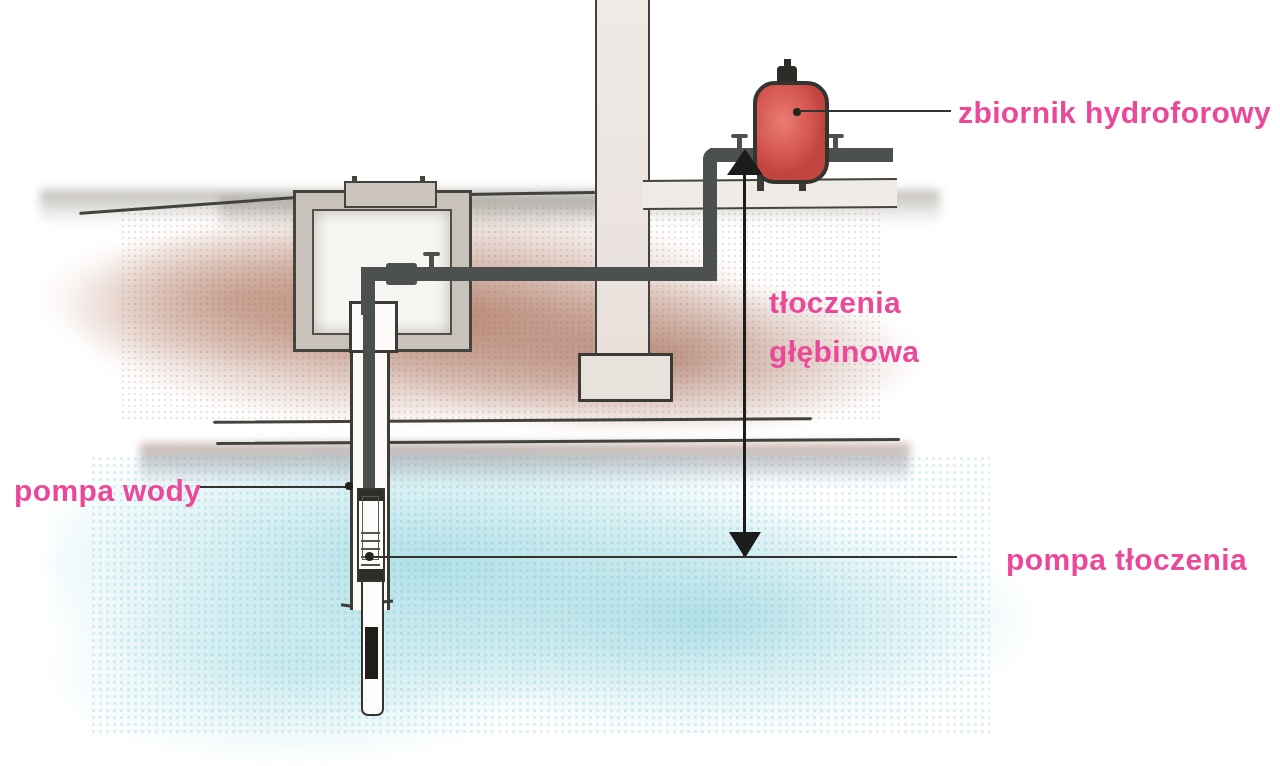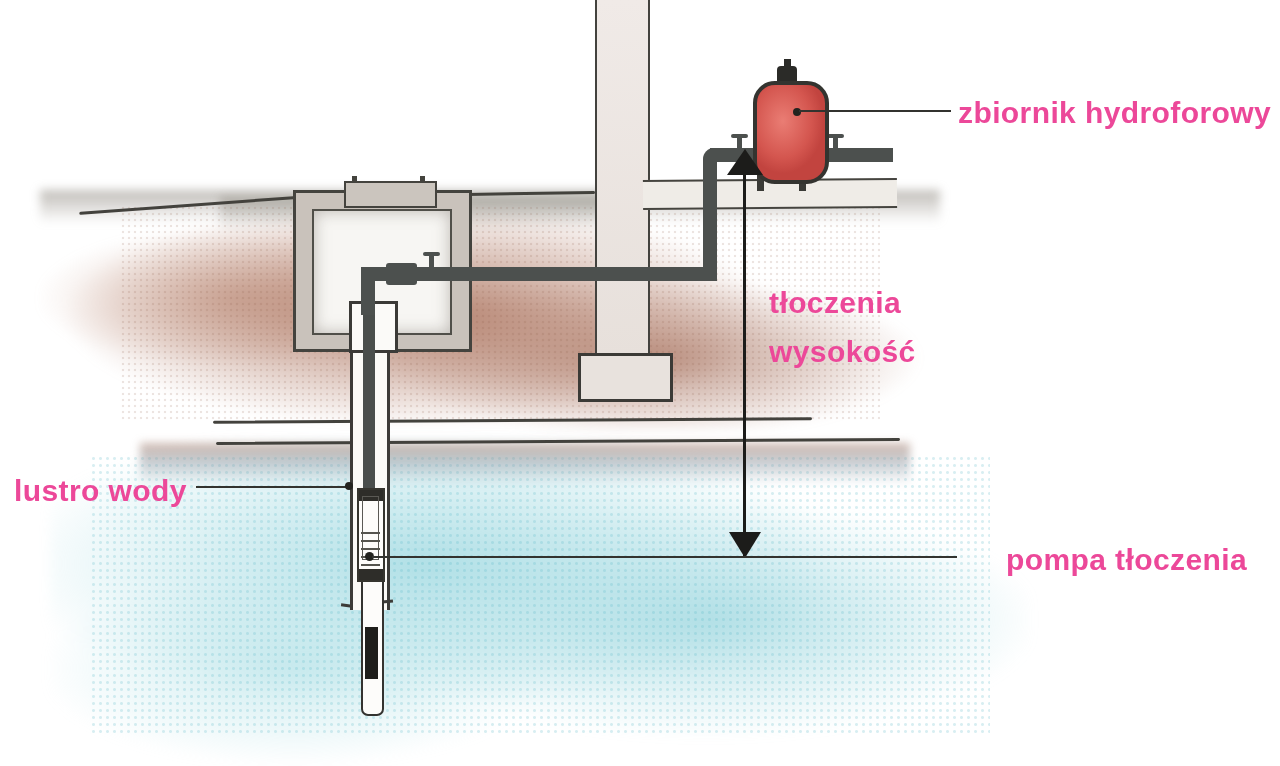--- a/index.html
+++ b/index.html
@@ -208,18 +208,18 @@
   <div class="abs ldot" style="left:793px;top:108px;"></div>
   <div class="abs leader" style="left:799px;top:110px;width:152px;"></div>
   <div class="abs leader" style="left:196px;top:486px;width:152px;"></div>
   <div class="abs ldot" style="left:345px;top:482px;"></div>
   <div class="abs ldot" style="left:365px;top:552px;width:9px;height:9px;"></div>
   <div class="abs leader" style="left:372px;top:556px;width:585px;"></div>
 
   <div class="abs lbl" style="left:958px;top:88px;">zbiornik hydroforowy</div>
   <div class="abs lbl" style="left:769px;top:278px;">
     <div>tłoczenia</div>
-    <div>wysokość</div>
+    <div>głębinowa</div>
   </div>
-  <div class="abs lbl" style="left:14px;top:466px;">lustro wody</div>
+  <div class="abs lbl" style="left:14px;top:466px;">pompa wody</div>
   <div class="abs lbl" style="left:1006px;top:535px;">pompa tłoczenia</div>
 
 </div>
 
 </body></html>

